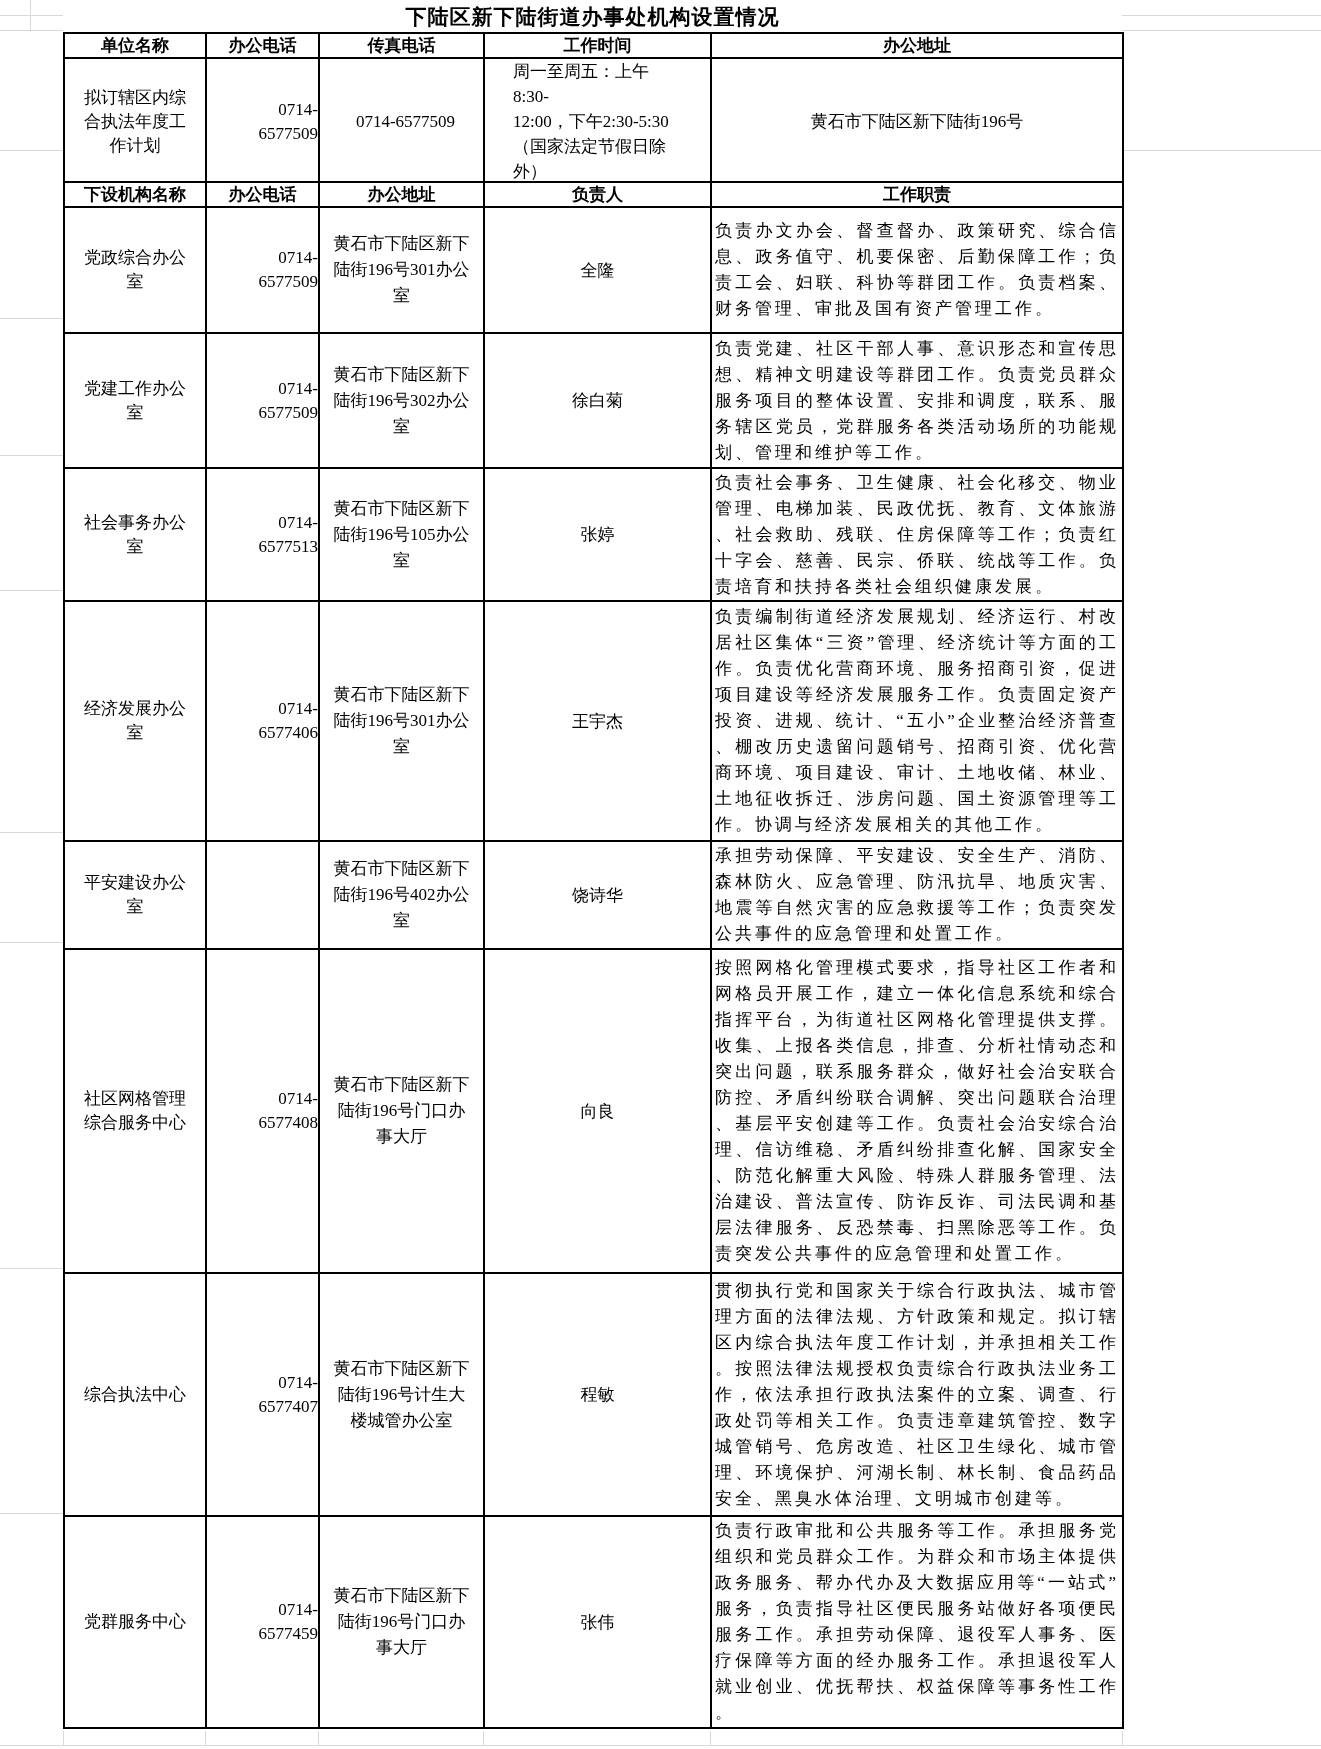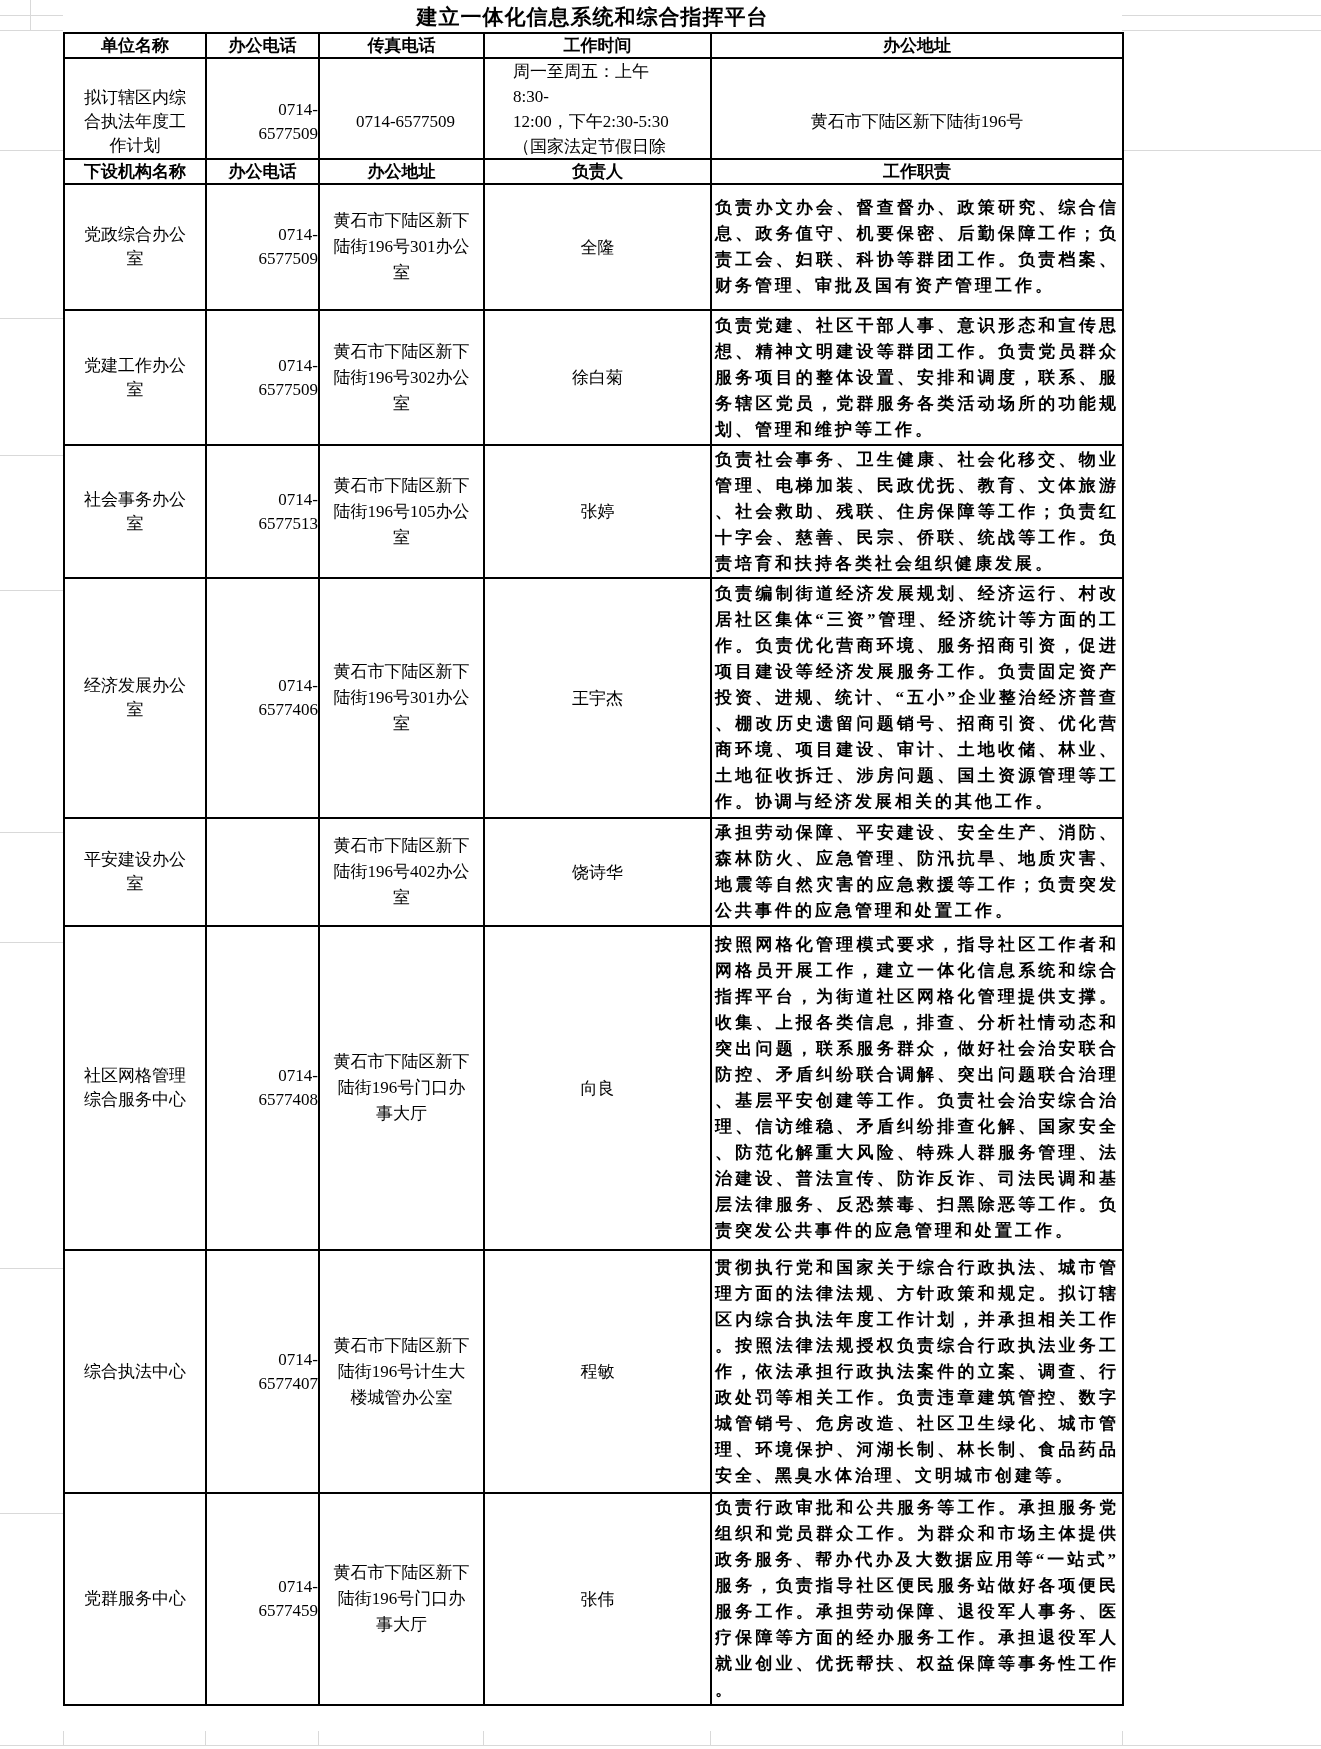--- a/index.html
+++ b/index.html
@@ -6,33 +6,33 @@
   .canvas{
     position:relative;width:1321px;height:1749px;background:#ffffff;
     font-family:"Liberation Serif","DejaVu Serif",serif;color:#000000;overflow:hidden;
   }
   .title{
     position:absolute;left:63px;top:4px;width:1059px;height:26px;
     text-align:center;font-size:21px;font-weight:bold;letter-spacing:1px;line-height:26px;
   }
   table{border-collapse:collapse;table-layout:fixed;position:absolute;left:63px;background:#0369a1;}
   .t1{top:32px;}
-  .t2{top:158px;}
+  .t2{top:181px;}
   td,th{border:2px solid #000000;overflow:hidden;vertical-align:middle;font-size:17px;padding:0;background:#ffffff;}
   th{font-weight:bold;height:23px;text-align:center;}
   .c-name {text-align:center;padding:0 15px;line-height:24px;}
   .c-phone{text-align:right;line-height:24px;}
   .c-fax  {text-align:center;padding-left:8px;}
   .c-hours{text-align:left;line-height:25px;padding:0 28px;}
   .c-addr1{text-align:center;}
   .c-addr {text-align:center;padding:0 10px;line-height:26px;}
   .c-leader{text-align:center;}
   .c-duty{
     text-align:justify;line-height:26px;letter-spacing:3px;
-    padding:0 3px;line-break:anywhere;word-break:normal;font-weight:bold;
+    padding:0 3px;line-break:anywhere;word-break:normal;
   }
   .t1 .row1{height:76px;}
   .gl{position:absolute;background:#d9d9d9;}
 </style>
 </head>
 <body>
 
 <div class="canvas">
 
   <div class="gl" style="left:0;top:15px;width:63px;height:1px"></div>
@@ -55,21 +55,21 @@
   <div class="gl" style="left:0;top:1268px;width:63px;height:1px"></div>
   <div class="gl" style="left:0;top:1513px;width:63px;height:1px"></div>
   <div class="gl" style="left:0;top:1745px;width:1321px;height:1px"></div>
   <div class="gl" style="left:63px;top:1731px;width:1px;height:14px"></div>
   <div class="gl" style="left:205px;top:1731px;width:1px;height:14px"></div>
   <div class="gl" style="left:318px;top:1731px;width:1px;height:14px"></div>
   <div class="gl" style="left:483px;top:1731px;width:1px;height:14px"></div>
   <div class="gl" style="left:710px;top:1731px;width:1px;height:14px"></div>
   <div class="gl" style="left:1122px;top:1731px;width:1px;height:14px"></div>
 
-  <div class="title">建立一体化信息系统和综合指挥平台</div>
+  <div class="title">下陆区新下陆街道办事处机构设置情况</div>
 
   <table class="t1">
     <colgroup>
       <col style="width:142px">
         <col style="width:113px">
         <col style="width:165px">
       <col style="width:227px">
         <col style="width:412px">
     </colgroup>
     <thead>

